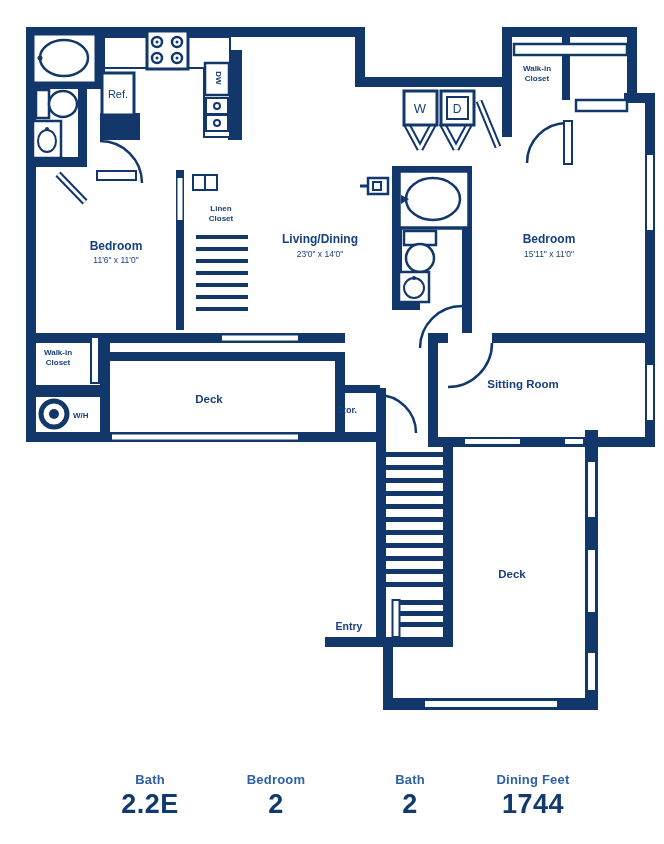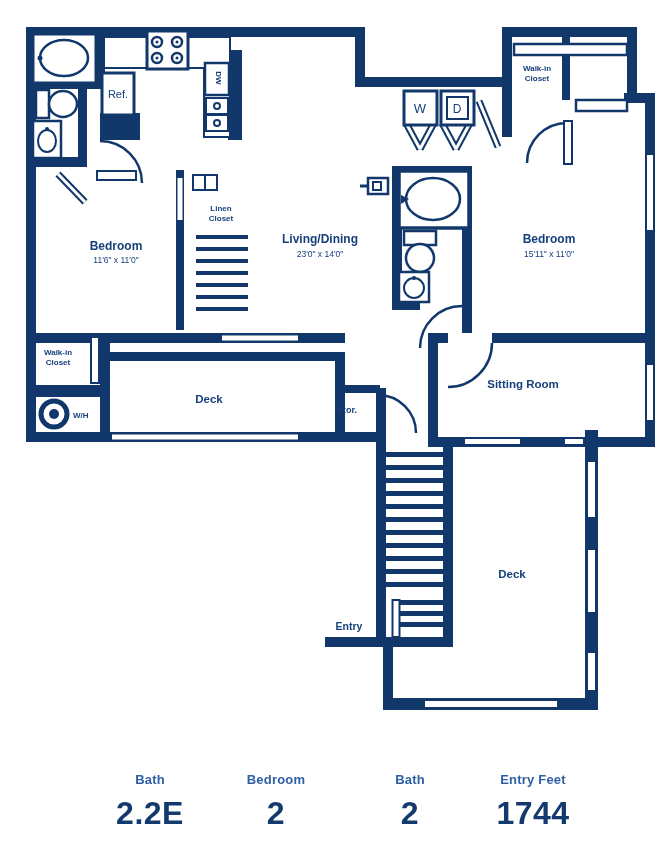--- a/index.html
+++ b/index.html
@@ -2,21 +2,21 @@
 <html><head>
 <meta charset="utf-8">
 <style>
   html,body{margin:0;padding:0;background:#ffffff;}
   body{font-family:"Liberation Sans", sans-serif;}
   .page{position:relative;width:664px;height:844px;background:#ffffff;overflow:hidden;}
   svg text{font-family:"Liberation Sans", sans-serif;}
   .stats{position:absolute;top:772px;left:0;width:664px;height:64px;}
   .stat{position:absolute;text-align:center;}
   .stat .lbl{font-size:13px;font-weight:bold;color:#2e5fa7;letter-spacing:.2px;}
-  .stat .val{font-size:32px;font-weight:bold;color:#123a6e;margin-top:8px;letter-spacing:.5px;}
+  .stat .val{font-size:27px;font-weight:bold;color:#123a6e;margin-top:2px;letter-spacing:.5px;}
 </style>
 </head>
 <body>
 
 <div class="page">
 
 <svg width="664" height="760" viewBox="0 0 664 760">
 
   <g fill="#12386b">
     <rect x="26" y="27" width="339" height="10"></rect>
@@ -238,18 +238,18 @@
     </div>
     <div class="stat" style="left:226px;width:100px;">
       <div class="lbl">Bedroom</div>
       <div class="val">2</div>
     </div>
     <div class="stat" style="left:360px;width:100px;">
       <div class="lbl">Bath</div>
       <div class="val">2</div>
     </div>
     <div class="stat" style="left:478px;width:110px;">
-      <div class="lbl">Entry Feet</div>
+      <div class="lbl">Dining Feet</div>
       <div class="val">1744</div>
     </div>
   </div>
 
 </div>
 
 </body></html>

